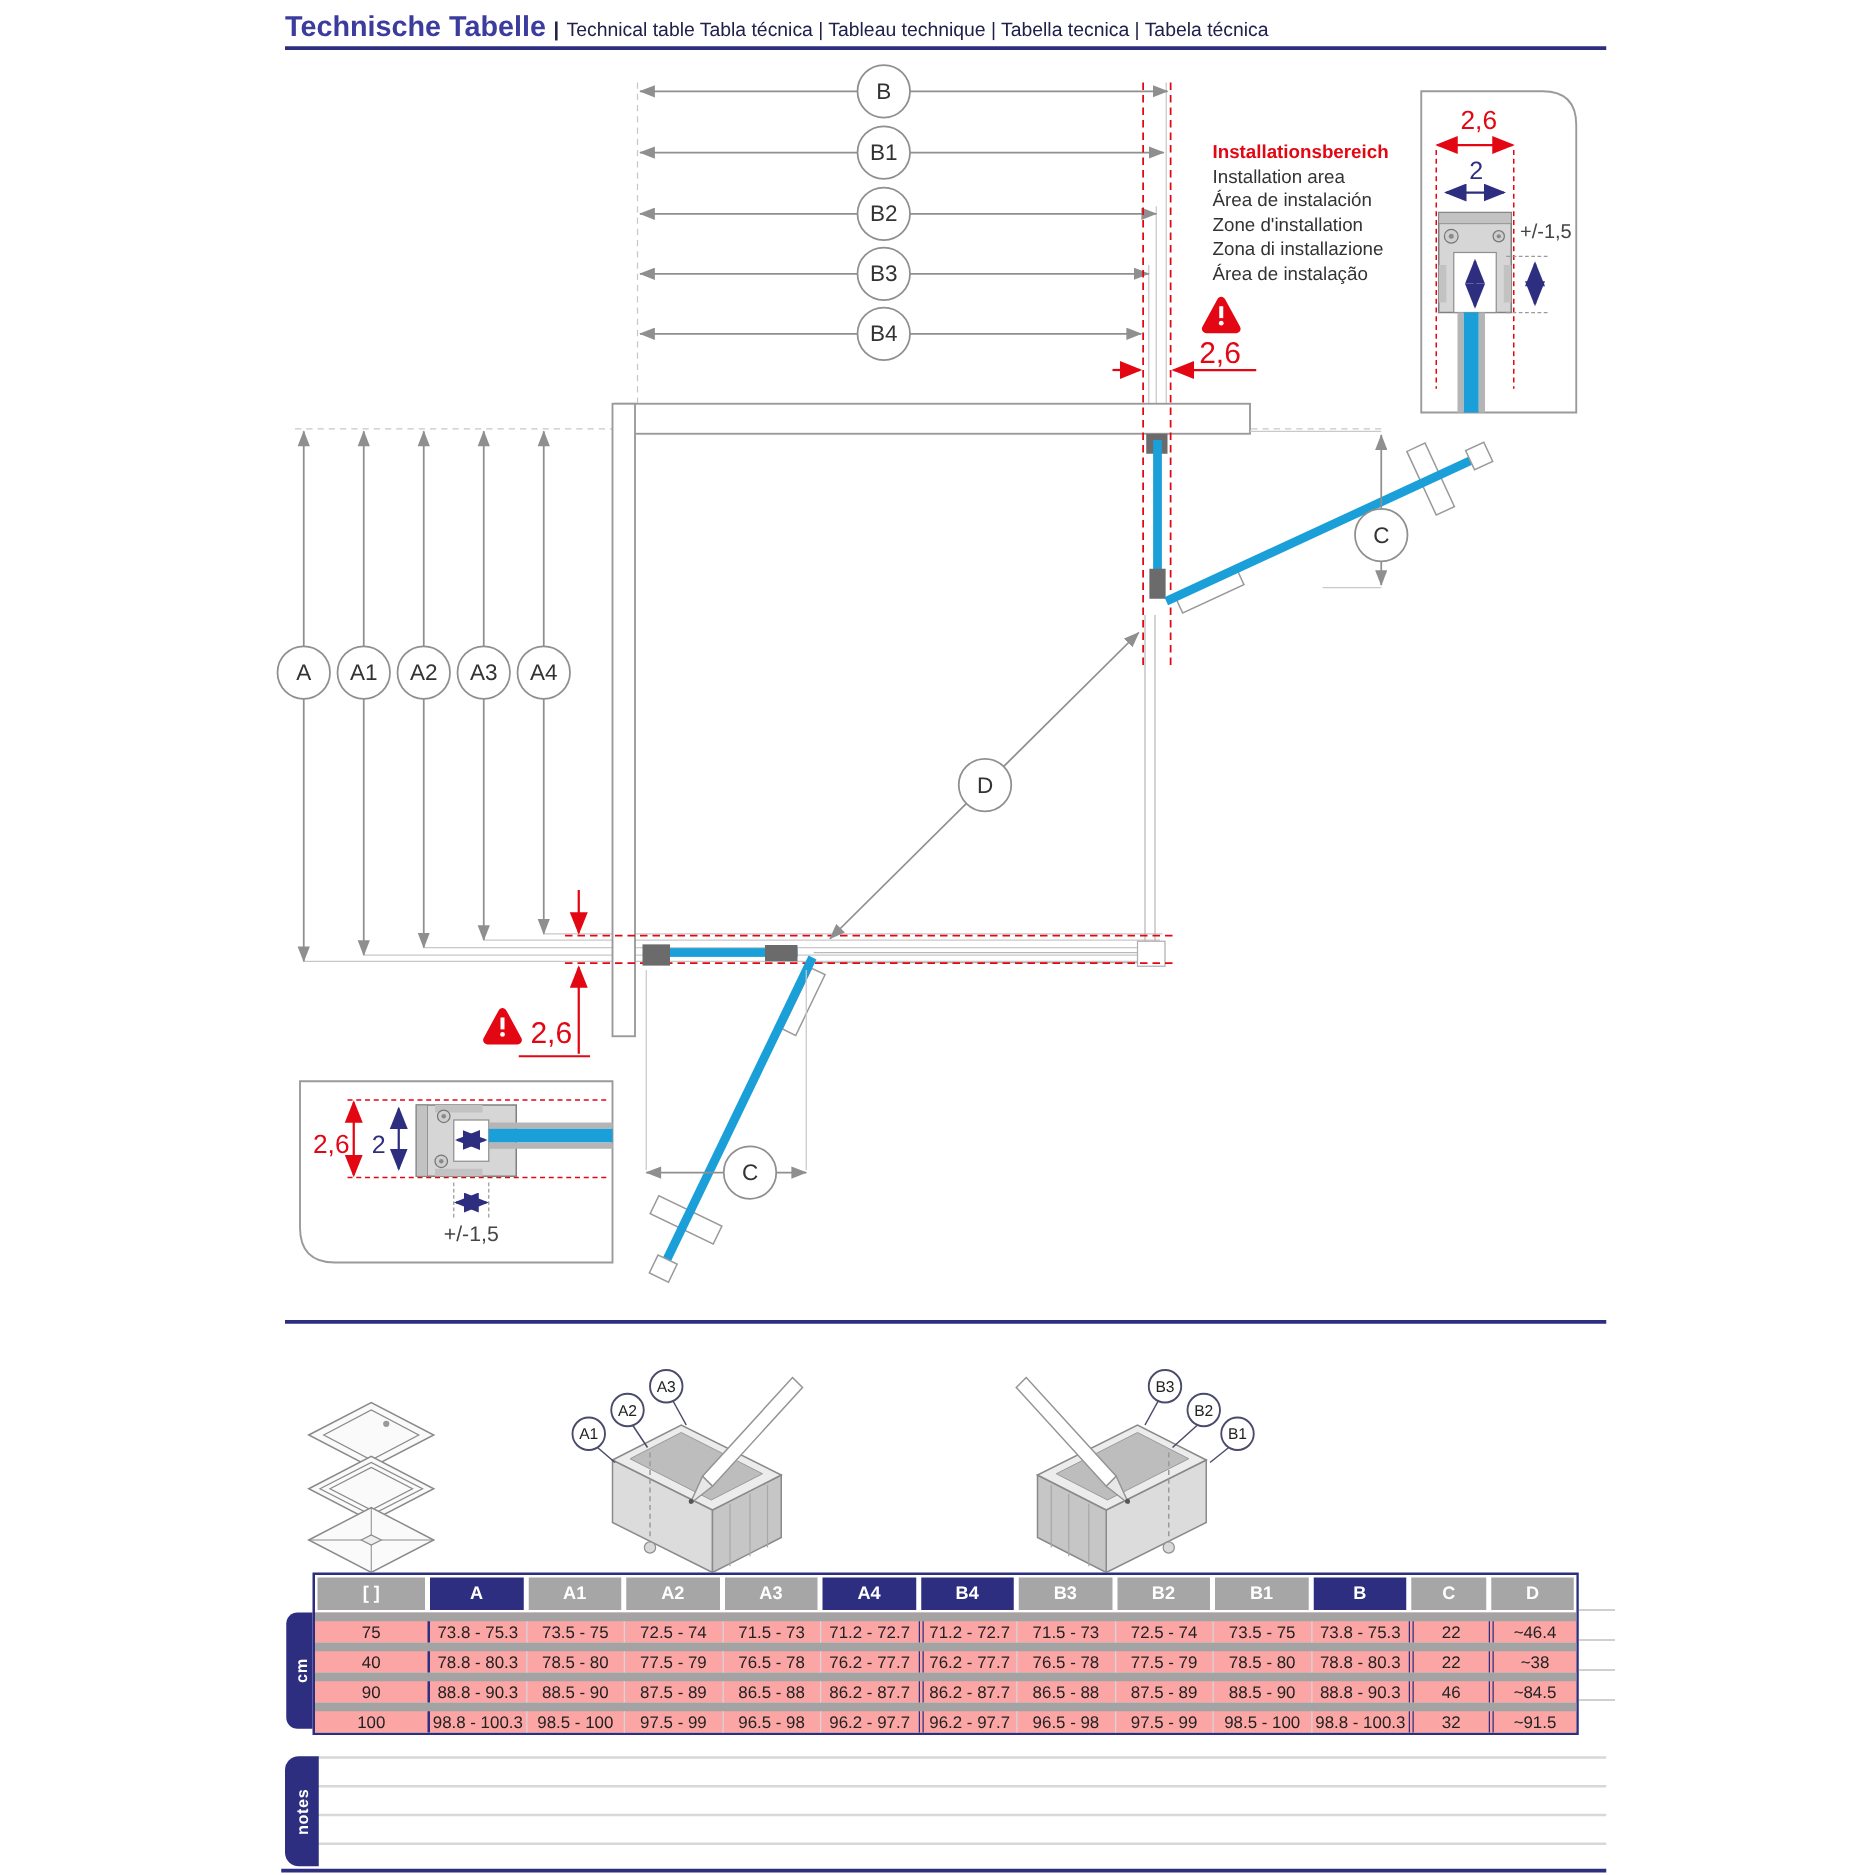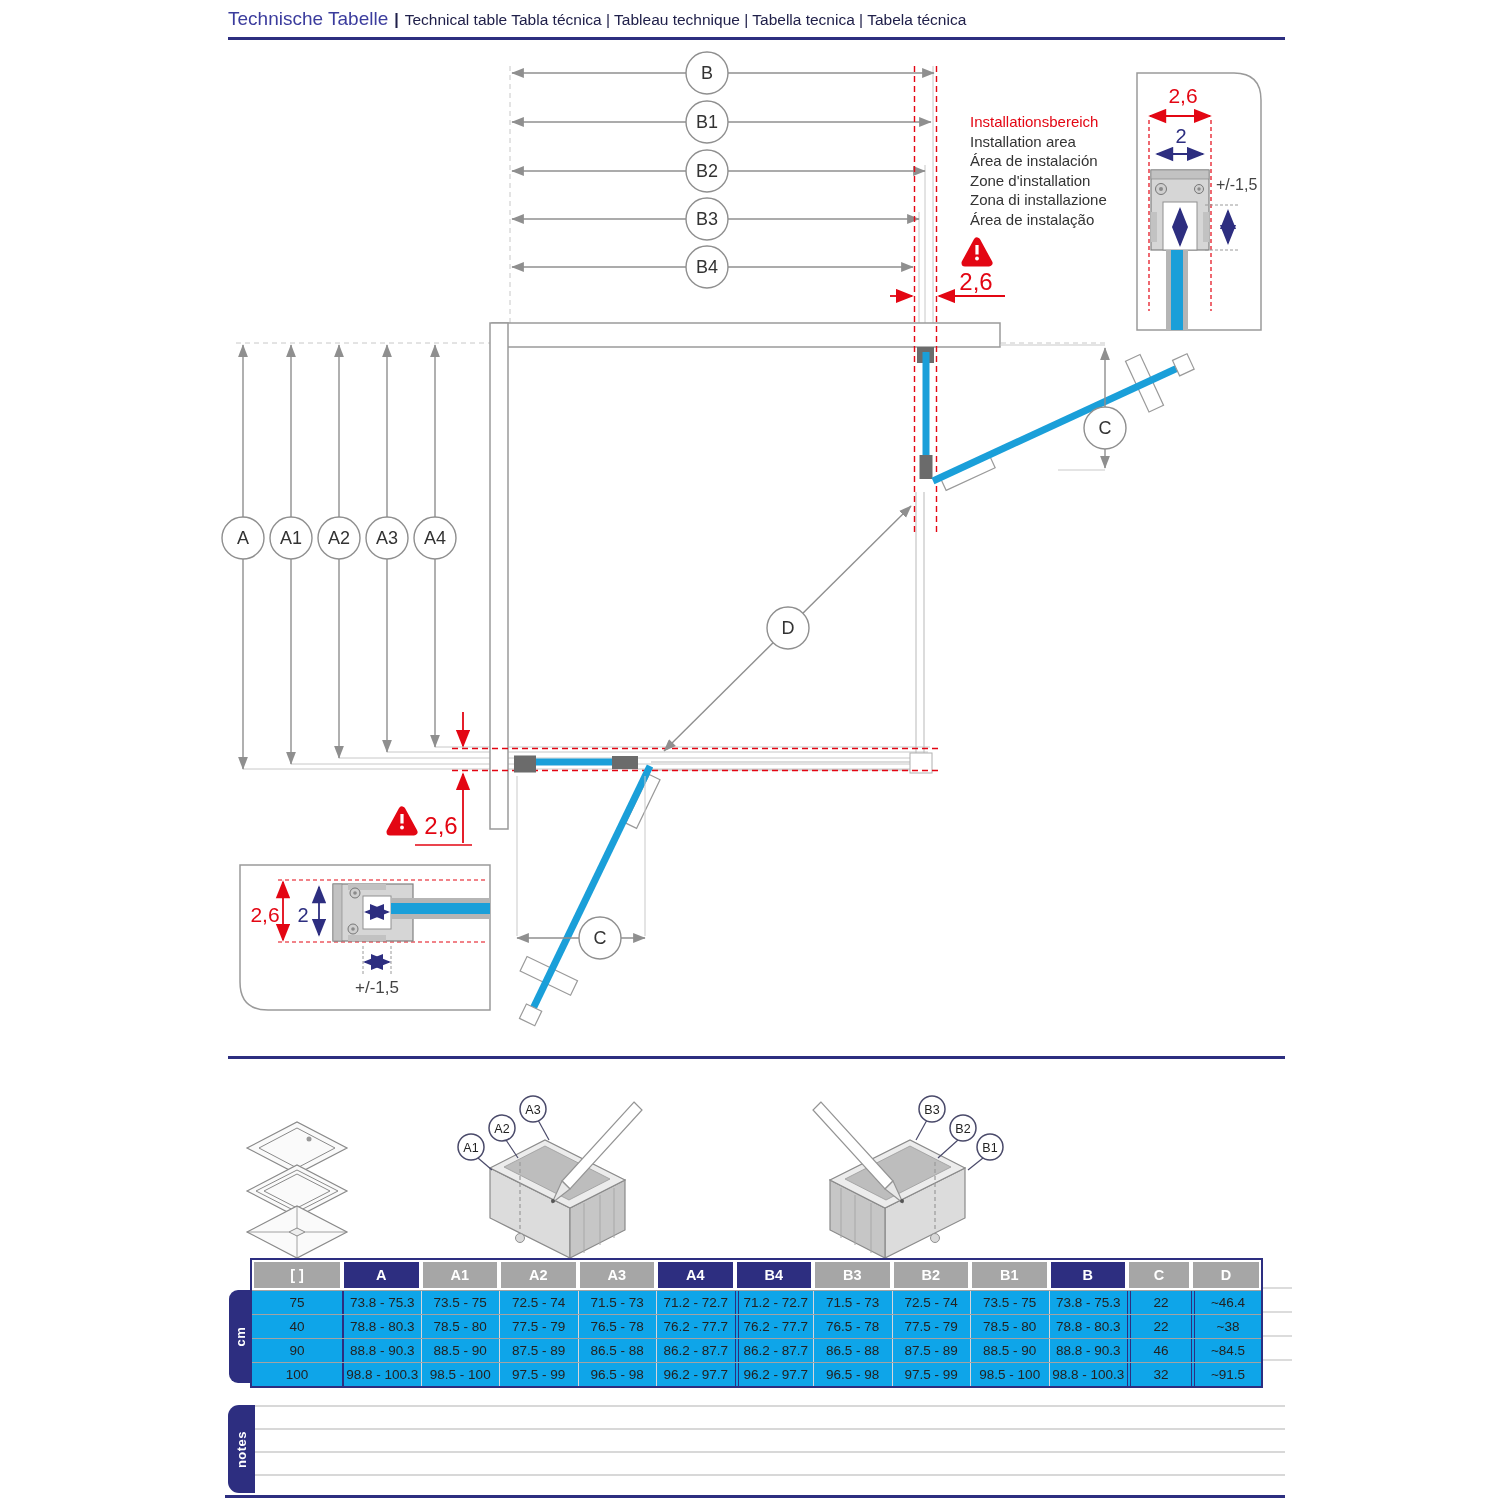--- a/index.html
+++ b/index.html
@@ -3,40 +3,40 @@
 <meta charset="utf-8">
 <style>
   :root{
     --navy:#2d2e80; --red:#e30613; --glass:#1a9fd9; --dim:#8f8f8f; --ink:#222;
   }
   *{box-sizing:border-box;margin:0;padding:0}
   html,body{width:1500px;height:1500px;background:#fff;font-family:"Liberation Sans",sans-serif;position:relative;overflow:hidden}
   .abs{position:absolute}
   
   #page-header{left:228px;top:8px;width:1060px;z-index:3}
-  #title-primary{color:#3b3c9d;font-size:19px;font-weight:normal}
+  #title-primary{color:#3b3c9d;font-size:23px;font-weight:bold}
   #title-divider{color:#20204a;font-size:16px;font-weight:bold;margin:0 6px}
   #title-secondary{color:#20204a;font-size:15.5px;font-weight:normal}
   #title-rule{left:228px;top:37px;width:1057px;height:3px;background:var(--navy);z-index:3}
   
   #install-block{left:970px;top:112px;width:230px;z-index:3;font-size:15px;line-height:19.5px;color:#333}
-  #install-block .lead{color:var(--red);font-weight:normal}
+  #install-block .lead{color:var(--red);font-weight:bold}
   
   #drawing{left:0;top:0;width:1500px;height:1500px;z-index:1;pointer-events:none}
   svg text{font-family:"Liberation Sans",sans-serif}
   
   #mid-rule{left:228px;top:1056px;width:1057px;height:3px;background:var(--navy);z-index:3}
   
   #size-table{left:250px;top:1258px;width:1013px;border:2px solid var(--navy);background:#fff;z-index:4}
   .grid-row{display:grid;grid-template-columns:90px repeat(10,1fr) 64px 70px}
   #table-head{height:30px;background:#fff}
   #table-head .th{margin:2px;display:flex;align-items:center;justify-content:center;color:#fff;font-weight:bold;font-size:14.5px}
   .th.gray{background:#a6a6a6}
   .th.navy{background:var(--navy)}
-  .body-row{height:24px;border-top:1px solid #a3a3a3;background:#0ea5e9}
+  .body-row{height:24px;border-top:7px solid #a3a3a3;background:#fca5a5}
   .td{display:flex;align-items:center;justify-content:center;font-size:13.5px;color:var(--ink);border-left:1px solid #d5d5dc}
   .td:first-child{border-left:none}
   .td:nth-child(2){border-left:2px solid var(--navy)}
   .td:nth-child(7),.td:nth-child(12),.td:nth-child(13){border-left:4px double var(--navy)}
   
   #cm-tab{left:229px;top:1290px;width:23px;height:93px;background:var(--navy);border-radius:9px 0 0 9px;z-index:3;
           display:flex;align-items:center;justify-content:center}
   #cm-tab span{transform:rotate(-90deg);color:#fff;font-size:13px;font-weight:bold;letter-spacing:.5px}
   
   .note-line{height:2px;background:#d8d8d8;left:254px;width:1031px;z-index:2}

